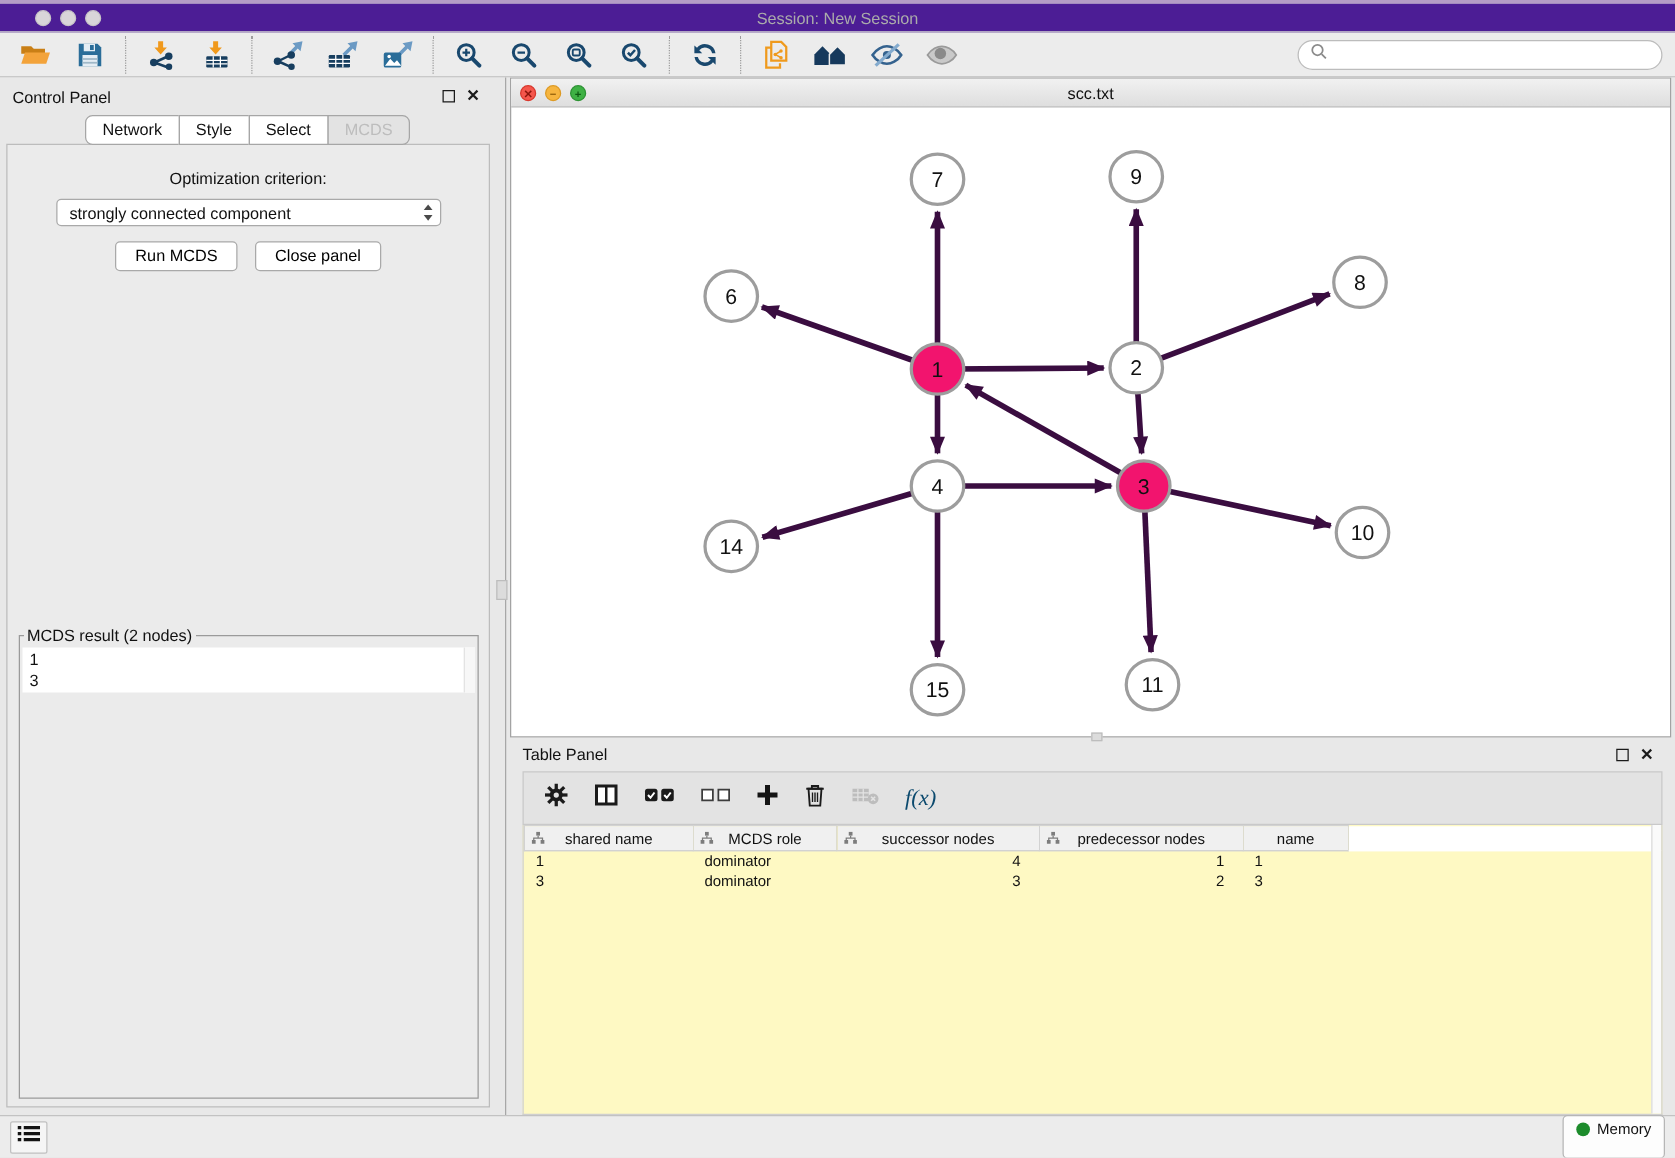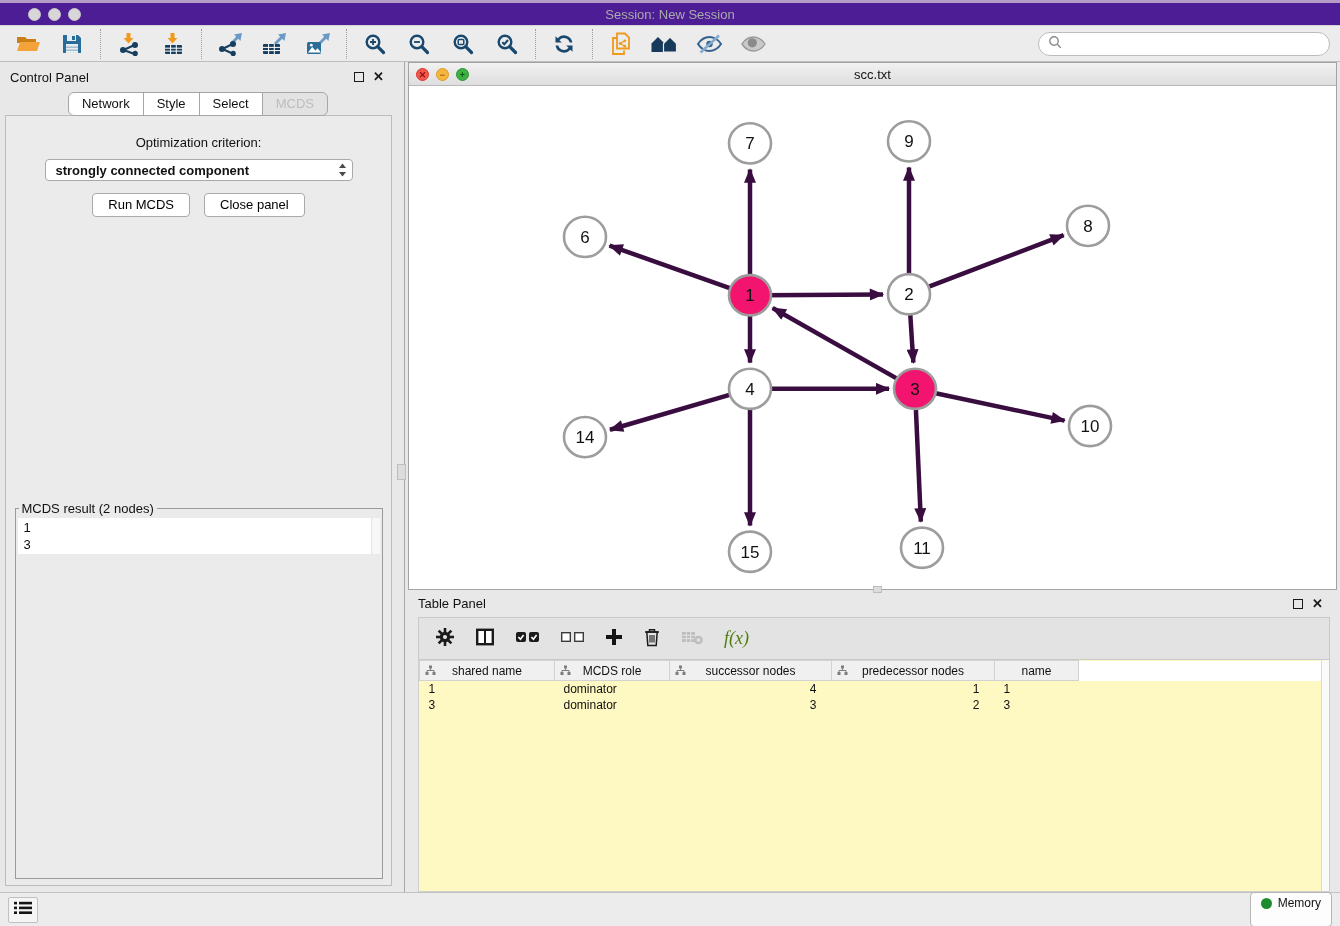--- a/index.html
+++ b/index.html
@@ -36,21 +36,21 @@
   .close-icon { font-size:13px; font-weight:bold; color:#1a1a1a; line-height:10px; }
   .cp-tabs { display:flex; justify-content:center; position:relative; z-index:2; margin-bottom:-1px; }
   .tab { border:1px solid #a6a6a6; background:#fff; font-size:13px; padding:3px 13px 4px; margin-left:-1px; white-space:nowrap; }
   .tab.first { border-radius:6px 0 0 6px; margin-left:0; }
   .tab.last  { border-radius:0 6px 6px 0; }
   .tab.active-gray { background:#e3e3e3; color:#bdbdbd; }
   .cp-content { flex:1; margin:0 4px 6px 5px; border:1px solid #bcbcbc; background:#ebebeb;
                 display:flex; flex-direction:column; align-items:center; padding-top:19px; min-height:0; }
   .opt-label { font-size:13px; margin-bottom:9px; }
   .dropdown { width:308px; height:22px; background:#fff; border:1px solid #a9a9a9; border-radius:4px;
-              display:flex; align-items:center; padding:0 5px 0 10px; font-size:13px;font-weight:bold; }
+              display:flex; align-items:center; padding:0 5px 0 10px; font-size:13px; }
   .dd-stepper { margin-left:auto; display:flex; align-items:center; }
   .btn-row { display:flex; gap:14px; margin-top:12px; }
   .btn { background:#fff; border:1px solid #a9a9a9; border-radius:4px; font-size:13px; padding:3px 15px 4px; white-space:nowrap; }
 
   .result-fieldset { margin:auto 14px 6px; width:368px; height:378px; border:1px solid #9a9a9a; padding:2px; display:flex; flex-direction:column; }
   .result-fieldset legend { font-size:13px; padding:0 3px; margin-left:1px; }
   .result-body { flex:1; background:#fff; display:flex; min-height:0; }
   .result-text { flex:1; font-size:13px; line-height:17px; padding:1px 6px; white-space:pre-line; }
   .result-scroll { width:9px; background:#f7f7f7; border-left:1px solid #e3e3e3; }
 
@@ -72,21 +72,21 @@
   .nw-green  { background:#3eb144; border:1px solid #2d9234; color:#0d5a12; }
   .nw-canvas { flex:1; position:relative; min-height:0; }
   .nw-canvas svg { position:absolute; inset:0; width:100%; height:100%; }
   .grip-h { position:absolute; left:50%; bottom:-4px; width:9px; height:7px; background:#dcdcdc; border:1px solid #bdbdbd; z-index:3; }
 
   
   .table-panel { flex:1; display:flex; flex-direction:column; min-height:0; }
   .tp-header { height:27px; flex:none; display:flex; align-items:center; font-size:13px; padding:0 14px 0 10px; }
   .tp-inner { flex:1; margin:0 7px 0 10px; display:flex; flex-direction:column; min-height:0; }
   .tp-toolbar { height:43px; flex:none; background:#e3e3e3; border:1px solid #c9c9c9; display:flex; align-items:center; gap:20px; padding:0 16px; }
-  .fx { font-family:"Liberation Serif", serif; font-style:italic; font-size:18px; color:#4d7c0f; }
+  .fx { font-family:"Liberation Serif", serif; font-style:italic; font-size:18px; color:#0c4a6e; }
   .tp-tablewrap { flex:1; background:#fef9c3; border:1px solid #cfcfcf; border-top:none; position:relative; overflow:hidden; }
   table.nodes { border-collapse:collapse; table-layout:fixed; width:100%; font-size:12px; }
   table.nodes th { height:20px; background:#f0f0f0; border:1px solid #d2d2d2; font-weight:normal; position:relative; padding:0; }
   table.nodes th .th-label { display:block; text-align:center; font-size:12px; }
   table.nodes th .tree-icon { position:absolute; left:5px; top:4px; }
   table.nodes th.filler { background:#fff; border:none; border-bottom:1px solid #fff; }
   table.nodes td { height:16px; padding:0 9px; overflow:hidden; white-space:nowrap; }
   table.nodes td.c2, table.nodes td.c3 { text-align:right; padding-right:15px; }
   .table-vscroll { position:absolute; top:0; right:0; bottom:0; width:8px; background:#fafafa; border-left:1px solid #dadada; }
   .tp-tabs { height:36px; flex:none; display:flex; align-items:center; justify-content:center; }

